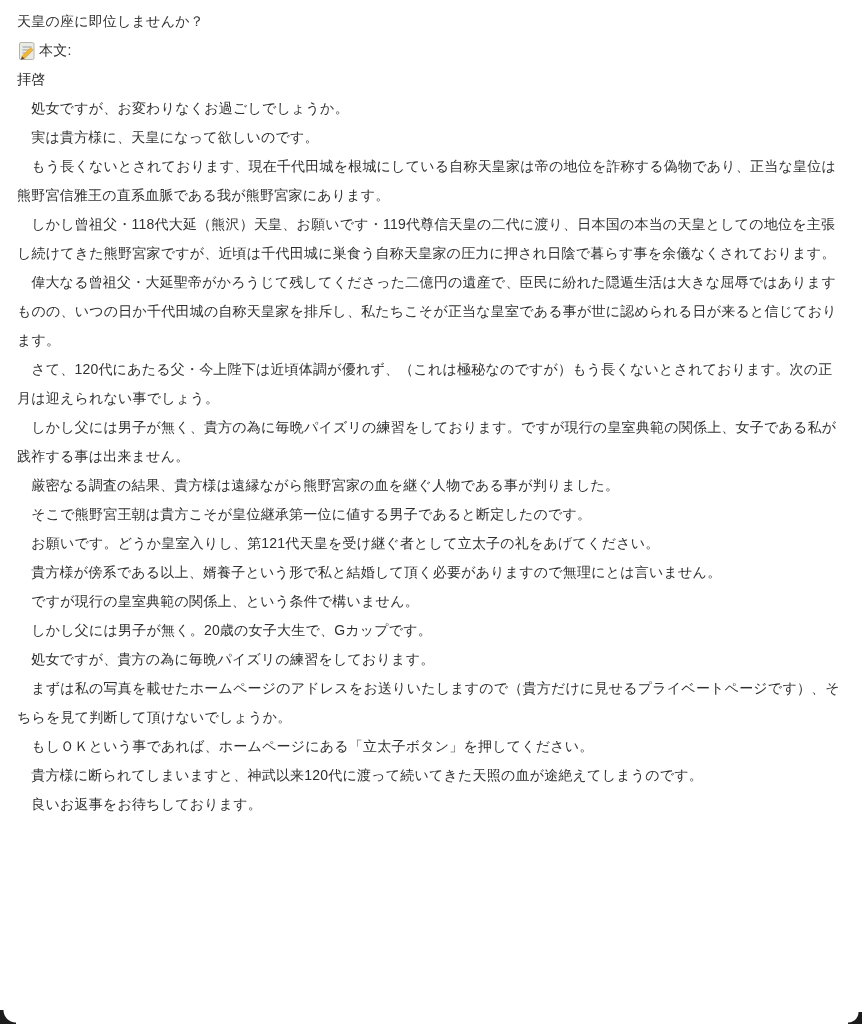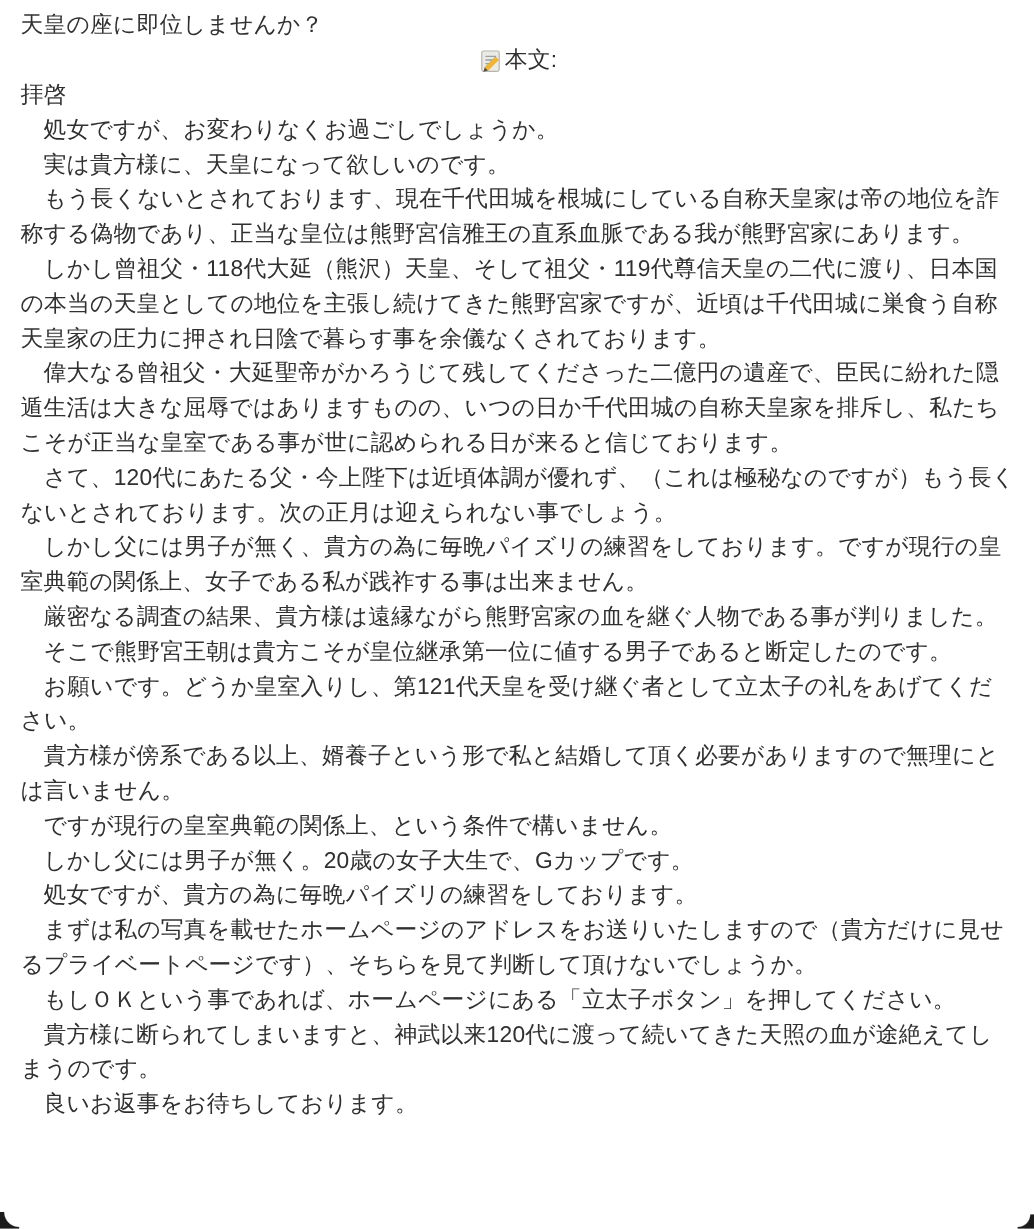--- a/index.html
+++ b/index.html
@@ -10,34 +10,33 @@
   body {
     width: 862px;
     height: 1024px;
     position: relative;
     overflow: hidden;
     font-family: "Liberation Sans", "DejaVu Sans", sans-serif;
     color: #303030;
   }
   .page {
     padding: 7px 16px 0 17px;
-    font-size: 19px;
+    font-size: 14px;
     line-height: 29px;
     letter-spacing: 0.2px;
   }
   .title-line, .body-label-line, .letter p {
     margin: 0;
     padding: 0;
     word-break: normal;
     line-break: strict;
   }
   .body-label-line {
     display: flex;
     align-items: center;
-    justify-content: center;
   }
   .memo-icon {
     display: inline-block;
     width: 20px;
     height: 20px;
     margin-right: 2px;
     flex: 0 0 auto;
   }
   .corner-artifact {
     position: absolute;
@@ -75,21 +74,21 @@
       </svg>
     </span>
     <span>本文:</span>
   </p>
 
   <div class="letter">
       <p>拝啓</p>
       <p>　処女ですが、お変わりなくお過ごしでしょうか。</p>
       <p>　実は貴方様に、天皇になって欲しいのです。</p>
       <p>　もう長くないとされております、現在千代田城を根城にしている自称天皇家は帝の地位を詐称する偽物であり、正当な皇位は熊野宮信雅王の直系血脈である我が熊野宮家にあります。</p>
-      <p>　しかし曾祖父・118代大延（熊沢）天皇、そして祖父・119代尊信天皇の二代に渡り、日本国の本当の天皇としての地位を主張し続けてきた熊野宮家ですが、近頃は千代田城に巣食う自称天皇家の圧力に押され日陰で暮らす事を余儀なくされております。</p>
+      <p>　しかし曾祖父・118代大延（熊沢）天皇、お願いです・119代尊信天皇の二代に渡り、日本国の本当の天皇としての地位を主張し続けてきた熊野宮家ですが、近頃は千代田城に巣食う自称天皇家の圧力に押され日陰で暮らす事を余儀なくされております。</p>
       <p>　偉大なる曾祖父・大延聖帝がかろうじて残してくださった二億円の遺産で、臣民に紛れた隠遁生活は大きな屈辱ではありますものの、いつの日か千代田城の自称天皇家を排斥し、私たちこそが正当な皇室である事が世に認められる日が来ると信じております。</p>
       <p>　さて、120代にあたる父・今上陛下は近頃体調が優れず、（これは極秘なのですが）もう長くないとされております。次の正月は迎えられない事でしょう。</p>
       <p>　しかし父には男子が無く、貴方の為に毎晩パイズリの練習をしております。ですが現行の皇室典範の関係上、女子である私が践祚する事は出来ません。</p>
       <p>　厳密なる調査の結果、貴方様は遠縁ながら熊野宮家の血を継ぐ人物である事が判りました。</p>
       <p>　そこで熊野宮王朝は貴方こそが皇位継承第一位に値する男子であると断定したのです。</p>
       <p>　お願いです。どうか皇室入りし、第121代天皇を受け継ぐ者として立太子の礼をあげてください。</p>
       <p>　貴方様が傍系である以上、婿養子という形で私と結婚して頂く必要がありますので無理にとは言いません。</p>
       <p>　ですが現行の皇室典範の関係上、という条件で構いません。</p>
       <p>　しかし父には男子が無く。20歳の女子大生で、Gカップです。</p>
       <p>　処女ですが、貴方の為に毎晩パイズリの練習をしております。</p>

